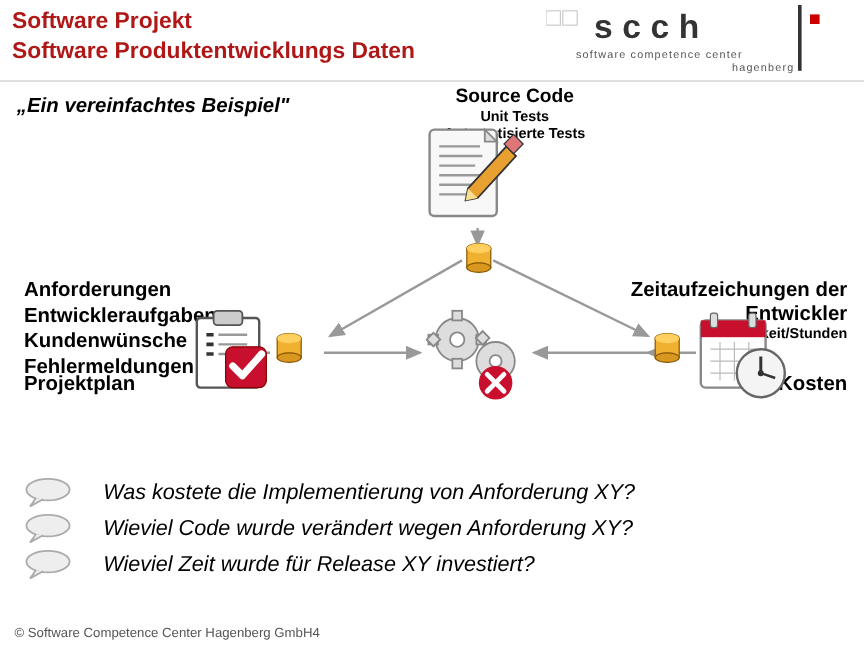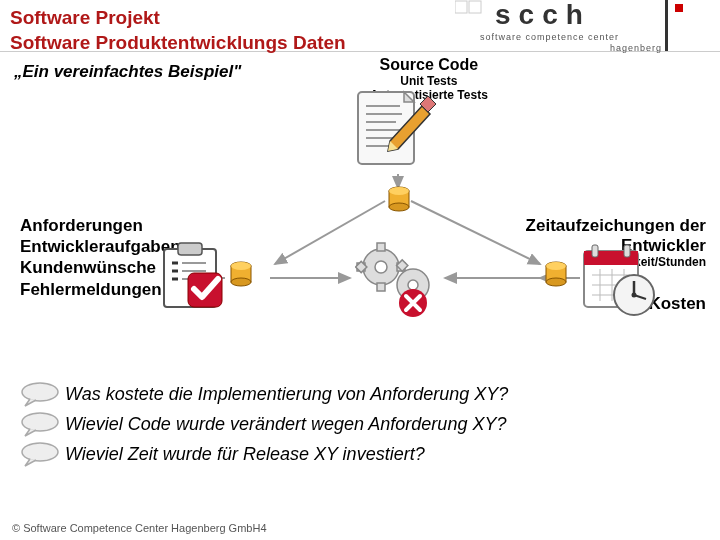--- a/index.html
+++ b/index.html
@@ -1,17 +1,17 @@
 <!DOCTYPE html>
 <html><head>
 <meta charset="utf-8">
 <style>
   * { box-sizing: border-box; margin: 0; padding: 0; }
   body { width: 720px; height: 540px; font-family: Arial, sans-serif; background: #fff; position: relative; overflow: hidden; }
-  .header { display: flex; height: 52px; border-bottom: 1px solid #ccc; }
+  .header { display: flex; height: 68px; border-bottom: 1px solid #ccc; }
   .title-block { flex: 0 0 440px; padding: 6px 10px; }
   .title-block h1 { font-size: 19px; font-weight: bold; color: #b01818; line-height: 1.3; }
   .logo-block { flex: 1; display: flex; align-items: center; justify-content: center; padding: 4px; }
   .logo-block svg { width: 250px; height: 60px; }
   .subtitle { font-size: 17px; font-style: italic; font-weight: bold; padding: 10px 14px 4px; }
   .diagram { position: relative; height: 285px; }
   .node { position: absolute; }
   .src-label { top: -30px; left: 370px; font-weight: bold; font-size: 16px; text-align: center; }
   .src-sub { font-size: 12px; font-weight: bold; line-height: 1.2; }
   .src-icon { position: absolute; top: 0px; left: 350px; }
@@ -26,21 +26,21 @@
   .plan { top: 208px; left: 20px; font-size: 17px; font-weight: bold; }
   .check-icon { position: absolute; top: 155px; left: 160px; }
   .time-label { top: 130px; right: 14px; text-align: right; }
   .time-label h3 { font-size: 17px; font-weight: bold; line-height: 1.15; }
   .time-sub { font-size: 12px; font-weight: bold; }
   .cost { top: 208px; right: 14px; font-size: 17px; font-weight: bold; text-align: right; margin-left: 36px; }
   .clock-icon { position: absolute; top: 155px; left: 580px; } 
   .questions { padding: 8px 0 0; }
   .q-row { display: flex; align-items: center; padding: 2px 20px; }
   .bubble { flex: 0 0 42px; height: 26px; position: relative; }
-  .q-text { font-size: 18px; font-style: italic; margin-left: 3px; }
+  .q-text { font-size: 18px; font-style: italic; margin-left: 24px; }
   .footer { position: absolute; bottom: 6px; left: 12px; right: 12px; display: flex; font-size: 11px; color: #555; }
 </style>
 </head>
 <body>
 
 <div class="header">
   <div class="title-block">
     <h1>
       <span>Software Projekt</span><br>
       <span>Software Produktentwicklungs Daten</span>
@@ -145,20 +145,21 @@
       <path d="M51 55 L65 69 M65 55 L51 69" stroke="#fff" stroke-width="4" stroke-linecap="round"></path>
     </svg>
   </div>
 
   <div class="node req">
     <h3>Anforderungen</h3>
     <p>Entwickleraufgaben</p>
     <p>Kundenwünsche</p>
     <p>Fehlermeldungen</p>
   </div>
+  <div class="node plan">Projektplan</div>
 
   <div class="check-icon">
     <svg width="72" height="72" viewBox="0 0 72 72">
       <rect x="4" y="8" width="52" height="58" rx="3" fill="#fff" stroke="#555" stroke-width="2"></rect>
       <rect x="18" y="2" width="24" height="12" rx="3" fill="#ccc" stroke="#555" stroke-width="1.5"></rect>
       <line x1="12" y1="22" x2="18" y2="22" stroke="#333" stroke-width="3"></line>
         <line x1="22" y1="22" x2="46" y2="22" stroke="#999" stroke-width="2"></line>
       <line x1="12" y1="30" x2="18" y2="30" stroke="#333" stroke-width="3"></line>
         <line x1="22" y1="30" x2="46" y2="30" stroke="#999" stroke-width="2"></line>
       <line x1="12" y1="38" x2="18" y2="38" stroke="#333" stroke-width="3"></line>

